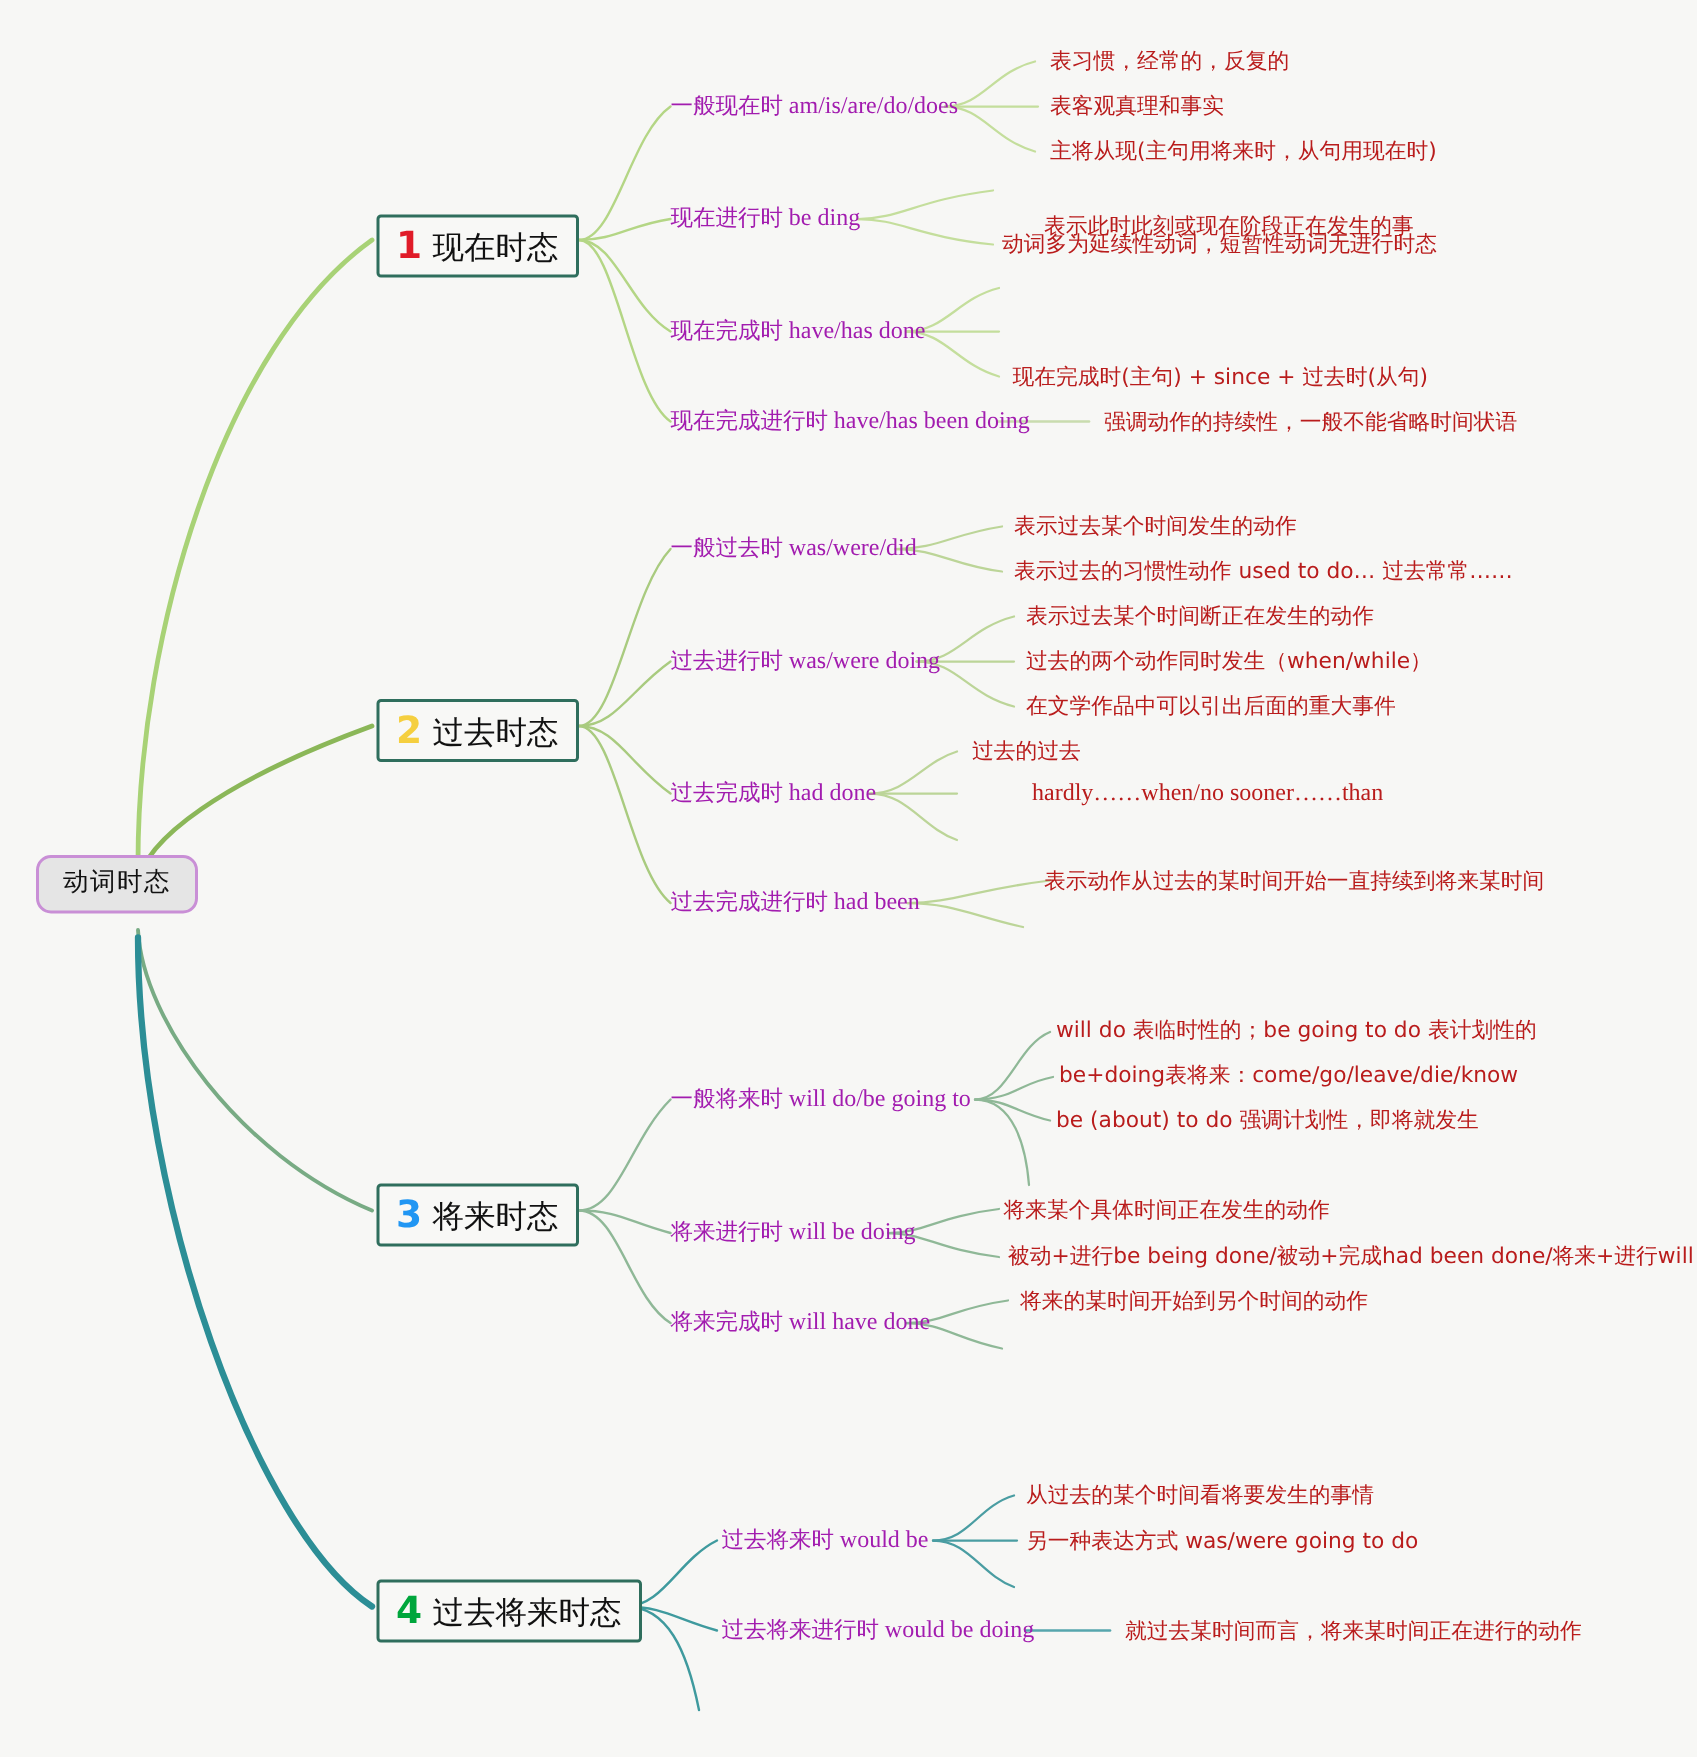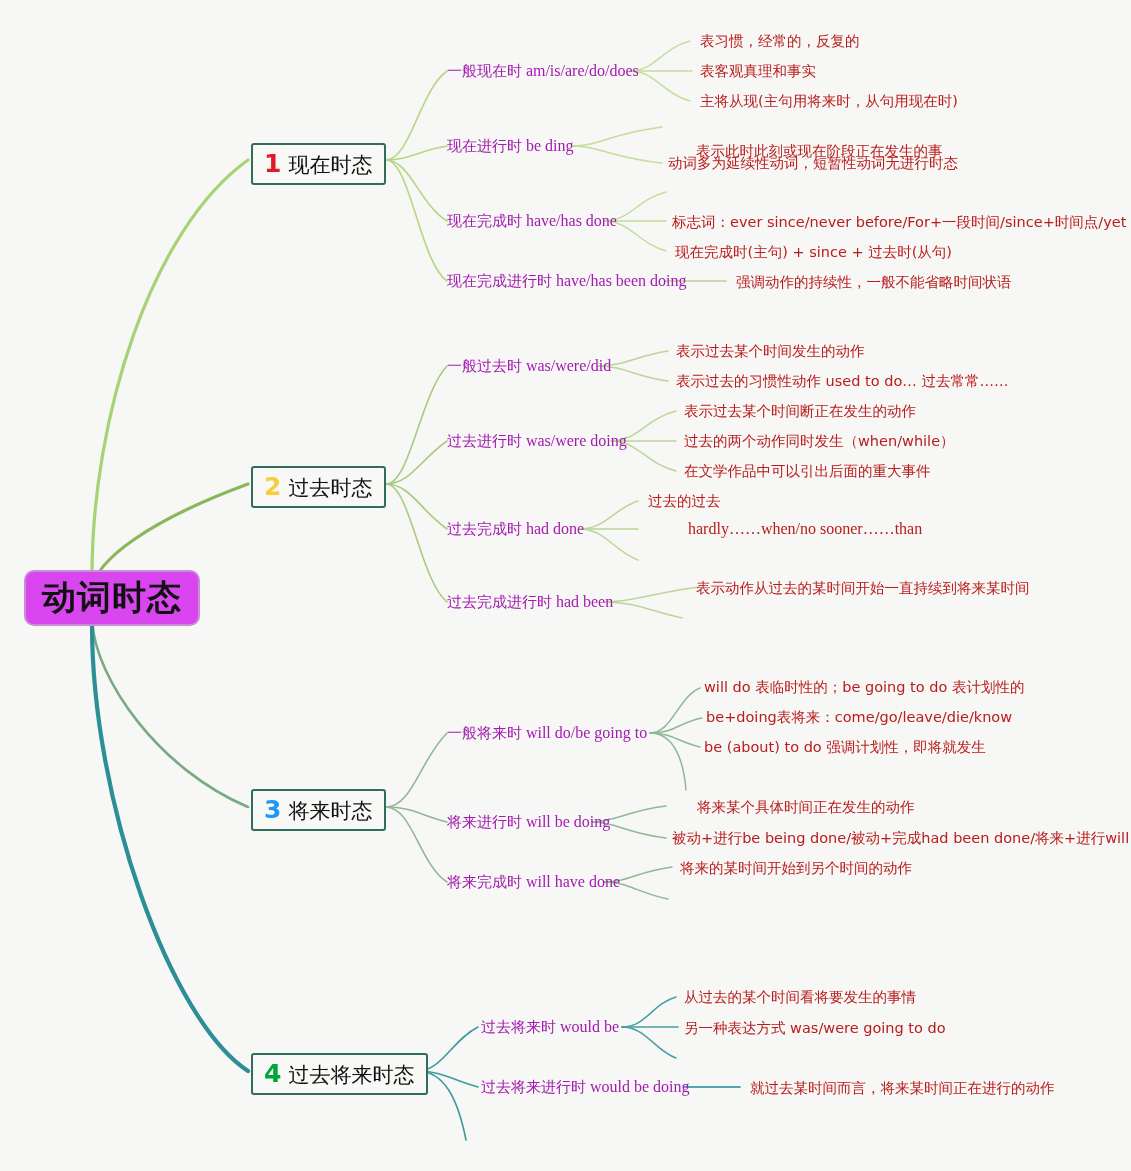--- a/index.html
+++ b/index.html
@@ -16,26 +16,26 @@
     color: #1a1a1a;
   }
   #canvas { position: absolute; inset: 0; width: 1131px; height: 1171px; }
   svg.wires { position: absolute; left: 0; top: 0; width: 1131px; height: 1171px; pointer-events: none; }
 
   
   .root-node {
     position: absolute;
     left: 24px; top: 570px;
     padding: 8px 16px 10px 16px;
-    background: #d946ef;
+    background: #e5e5e5;
     border: 2px solid #c98fd6;
     border-radius: 10px;
     font-family: "DejaVu Sans", "Liberation Sans", sans-serif;
-    font-weight: bold;
-    font-size: 34px;
+    font-weight: normal;
+    font-size: 17px;
     letter-spacing: 1px;
     line-height: 1;
     color: #111;
     white-space: nowrap;
   }
 
   
   .branch-node {
     position: absolute;
     display: flex;
@@ -225,23 +225,20 @@
   </div>
   <div class="leaf" style="left:700px; top:93px;">
     <span class="cn">主将从现(主句用将来时，从句用现在时)</span>
   </div>
   <div class="leaf" style="left:696px; top:119px;margin-top:24px;">
     <span class="cn">表示此时此刻或现在阶段正在发生的事</span>
   </div>
   <div class="leaf" style="left:668px; top:155px;">
     <span class="cn">动词多为延续性动词，短暂性动词无进行时态</span>
   </div>
-  <div class="leaf" style="left:672px; top:214px;">
-    <span class="cn">标志词：ever since/never before/For+一段时间/since+时间点/yet</span>
-  </div>
   <div class="leaf" style="left:675px; top:244px;">
     <span class="cn">现在完成时(主句) + since + 过去时(从句)</span>
   </div>
   <div class="leaf" style="left:736px; top:274px;">
     <span class="cn">强调动作的持续性，一般不能省略时间状语</span>
   </div>
 
   <div class="sub-label" style="left:447px; top:358px;">
     <span class="cn">一般过去时</span>
     <span class="en">was/were/did</span>
@@ -299,21 +296,21 @@
 
   <div class="leaf" style="left:704px; top:679px;">
     <span class="cn">will do 表临时性的；be going to do 表计划性的</span>
   </div>
   <div class="leaf" style="left:706px; top:709px;">
     <span class="cn">be+doing表将来：come/go/leave/die/know</span>
   </div>
   <div class="leaf" style="left:704px; top:739px;">
     <span class="cn">be (about) to do 强调计划性，即将就发生</span>
   </div>
-  <div class="leaf" style="left:697px; top:799px;">
+  <div class="leaf" style="left:669px; top:799px;">
     <span class="cn">将来某个具体时间正在发生的动作</span>
   </div>
   <div class="leaf" style="left:672px; top:830px;">
     <span class="cn">被动+进行be being done/被动+完成had been done/将来+进行will be</span>
   </div>
   <div class="leaf" style="left:680px; top:860px;">
     <span class="cn">将来的某时间开始到另个时间的动作</span>
   </div>
 
   <div class="sub-label" style="left:481px; top:1019px;">

